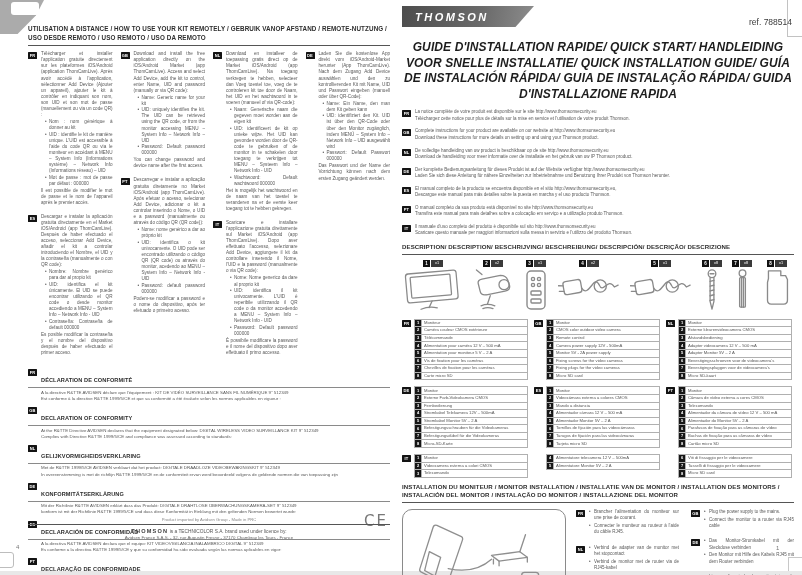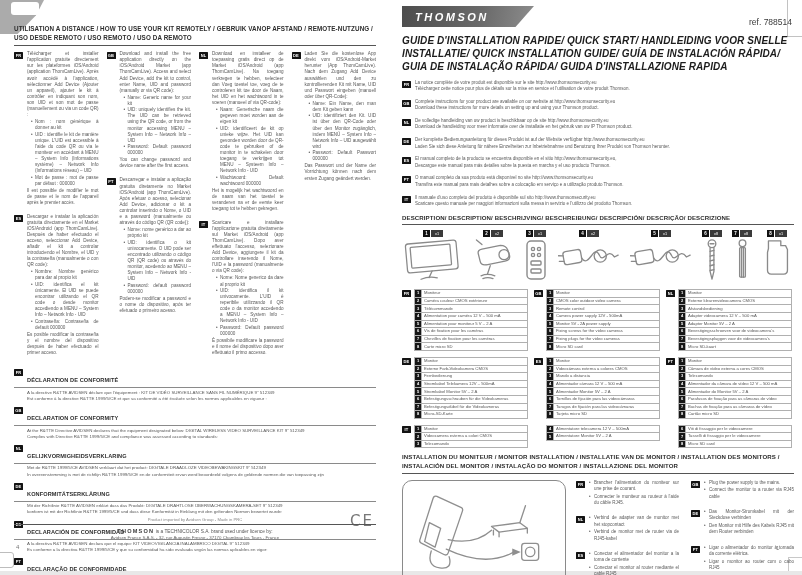--- a/index.html
+++ b/index.html
@@ -27,21 +27,21 @@
   
   .flag{
     position:absolute;left:0;top:1px;width:9px;height:7px;background:#131313;color:#fff;
     font-size:4px;font-weight:bold;display:flex;align-items:center;justify-content:center;
     border-radius:0.5px;letter-spacing:0.2px;
   }
   .flag:empty{visibility:hidden;}
   .tinytext{font-size:4.6px;line-height:1.32;color:#585858;text-align:justify;}
 
   
-  .page-left{position:absolute;left:14px;top:24px;width:362px;height:528px;}
+  .page-left{position:absolute;left:28px;top:24px;width:362px;height:528px;}
   .lp-header{
     font-size:6.3px;font-weight:bold;color:#2d2d2d;line-height:1.45;
     border-bottom:1px solid #555;padding-bottom:3px;letter-spacing:0.1px;
   }
   .lp-columns{display:flex;gap:8px;margin-top:5px;}
   .lp-col{flex:1;min-width:0;}
   .lp-block{position:relative;padding-left:13px;margin-bottom:8px;}
   .lp-block ul{margin:1px 0 1px 4px;padding:0;list-style:none;}
   .lp-block li{position:relative;padding-left:4px;margin:0.5px 0;}
   .lp-block li::before{content:"•";position:absolute;left:0;top:0;}
@@ -65,21 +65,21 @@
 
   
   .page-right{position:absolute;left:402px;top:6px;width:392px;height:552px;}
   .rp-banner{
     width:132px;height:21px;background:linear-gradient(100deg,#4d4d4d,#6a6a6a 60%,#8d8d8d);
     clip-path:polygon(0 0,100% 0,86% 100%,0 100%);
     display:flex;align-items:center;padding-left:13px;box-sizing:border-box;
   }
   .rp-brand{color:#fff;font-weight:bold;font-style:italic;font-size:11px;letter-spacing:2.5px;}
   .rp-ref{position:absolute;right:2px;top:11px;font-size:8.5px;color:#3a3a3a;}
-  .rp-title{margin-top:7px;font-size:10px;font-weight:bold;font-style:italic;color:#1d1d1d;line-height:1.3;letter-spacing:0.1px;}
+  .rp-title{margin-top:13px;font-size:12px;font-weight:bold;font-style:italic;color:#1d1d1d;line-height:1.3;letter-spacing:0.1px;text-align:center;}
   .rp-intro{margin-top:7px;}
   .rp-intro-item{position:relative;padding-left:13px;margin-bottom:6.5px;}
   .rp-intro-item .l{font-size:4.5px;color:#585858;line-height:1.4;}
   .rp-sechdr{
     font-size:6.1px;font-weight:bold;color:#2d2d2d;border-bottom:1px solid #555;
     padding-bottom:2px;margin-top:5px;line-height:1.4;letter-spacing:0.1px;
   }
   
   .rp-kit{display:flex;justify-content:space-between;align-items:flex-start;margin:5px 2px 0 2px;height:52px;}
   .kit-item{display:flex;flex-direction:column;align-items:center;}

